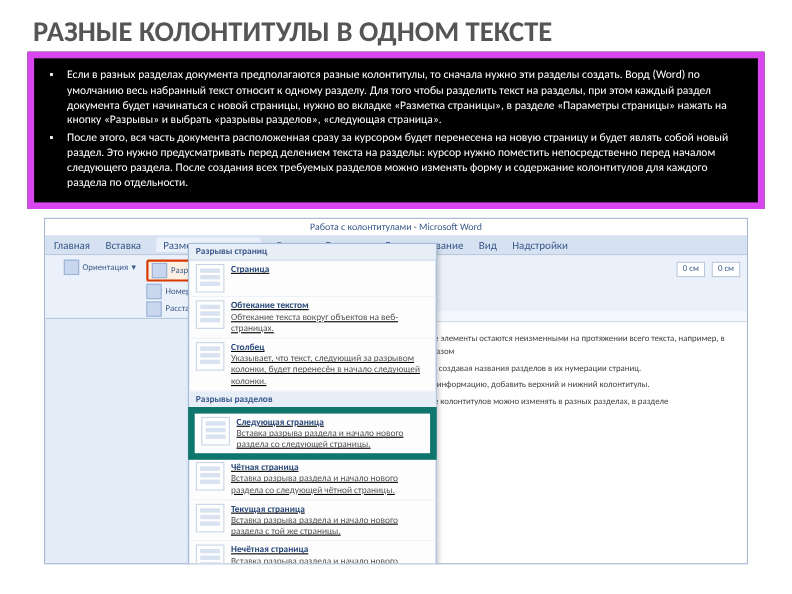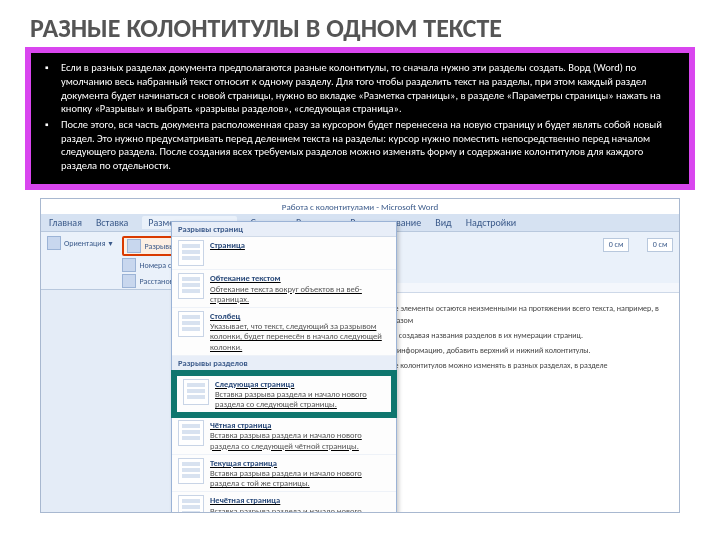--- a/index.html
+++ b/index.html
@@ -8,37 +8,37 @@
   .title { color: #555; font-size: 26px; font-weight: bold; padding: 15px 30px 5px 30px; line-height: 1.05; }
   .textbox { margin: 0 25px; border: 6px solid #d946ef; background: #000; padding: 8px 10px 10px 10px; }
   .textbox ul { list-style: none; }
   .textbox li { color: #fff; font-size: 10.5px; line-height: 1.3; padding-left: 20px; position: relative; margin-bottom: 2px; }
   .textbox li::before { content: "▪"; position: absolute; left: 4px; top: 0; color: #fff; font-size: 10px; }
   .screenshot { margin: 8px 40px 0 40px; height: 315px; position: relative; background: #e4ecf7; border: 1px solid #a8b8d0; overflow: hidden; }
   .app-title { text-align: center; font-size: 9px; color: #3b5a8a; padding: 2px 0; background: #ffffff; }
   .ribbon-tabs { display: flex; gap: 14px; padding: 2px 8px; font-size: 10px; background: #d6e2f2; border-bottom: 1px solid #b8c8dd; }
   .ribbon-tabs span { color: #3b5a8a; }
   .ribbon-tabs .active { background: #eaf1fa; padding: 0 6px; border-radius: 2px 2px 0 0; }
-  .ribbon-body { height: 58px; background: #eaf1fa; border-bottom: 1px solid #b8c8dd; display: flex; align-items: flex-start; padding: 4px 6px; gap: 10px; font-size: 8px; color: #3b5a8a; position: relative; }
+  .ribbon-body { height: 58px; background: #eaf1fa; border-bottom: 1px solid #b8c8dd; display: flex; align-items: flex-start; padding: 4px 17px; gap: 10px; font-size: 8px; color: #3b5a8a; position: relative; }
   .rb-group { display: flex; flex-direction: column; gap: 2px; }
   .rb-btn { display: flex; align-items: center; gap: 3px; }
   .rb-ico { width: 14px; height: 14px; background: #c8d7ee; border: 1px solid #9bb3d6; }
   .rb-highlight { border: 2px solid #d93a00; padding: 1px 3px; border-radius: 2px; background: #fcefe3; }
   .dropdown { position: absolute; left: 130px; top: 22px; width: 226px; background: #fdfdfd; border: 1px solid #9bb3d6; box-shadow: 2px 2px 4px rgba(0,0,0,0.2); font-size: 8.5px; z-index: 10; }
   .dd-header { background: #e8eef8; color: #3b5a8a; font-weight: bold; padding: 2px 6px; border-bottom: 1px solid #d0dae8; }
   .dd-item { display: flex; padding: 3px 6px; border-bottom: 1px solid #eef2f8; gap: 6px; text-decoration: underline; }
   .dd-thumb { width: 26px; height: 26px; background: #fff; border: 1px solid #c8d4e6; flex-shrink: 0; position: relative; }
   .dd-thumb::after { content:""; position:absolute; left:3px; top:3px; right:3px; height:4px; background:#d8e2f0; box-shadow: 0 6px 0 #d8e2f0, 0 12px 0 #d8e2f0; }
   .dd-text { flex: 1; color: #555; line-height: 1.2; }
   .dd-text b { color: #2a4a7a; display: block; }
   .dd-red { border: 6px solid #0f766e; margin: -1px; }
   .doc-area { position: absolute; right: 0; top: 94px; bottom: 0; left: 250px; background: #fff; padding: 10px 12px; font-size: 8px; color: #444; line-height: 1.4; overflow: hidden; }
   .doc-area p { margin-bottom: 4px; }
   .ruler { position:absolute; left:250px; right:0; top:84px; height:10px; background:#f4f7fc; border-bottom:1px solid #cdd8e8;}
-  .side-ribbon { position:absolute; right:6px; top:6px; display:flex; gap:18px; font-size:8px; color:#3b5a8a;}
+  .side-ribbon { position:absolute; right:6px; top:6px; display:flex; gap:6px; font-size:8px; color:#3b5a8a;}
   .side-ribbon .box{ width:26px; height:14px; background:#fff; border:1px solid #b8c8dd; text-align:center;}
 </style>
 </head>
 <body>
 <div class="slide">
 
 <div class="title">РАЗНЫЕ КОЛОНТИТУЛЫ В ОДНОМ ТЕКСТЕ</div>
 
 <div class="textbox">
   <ul>

